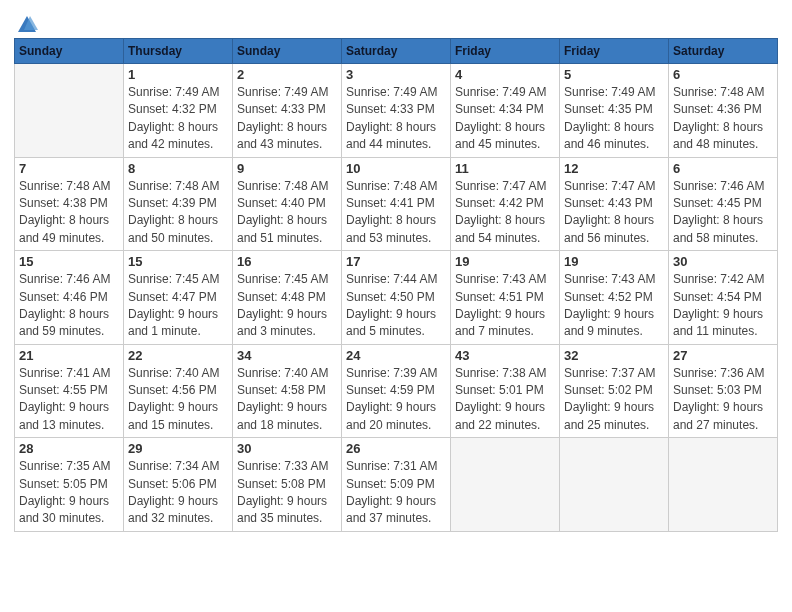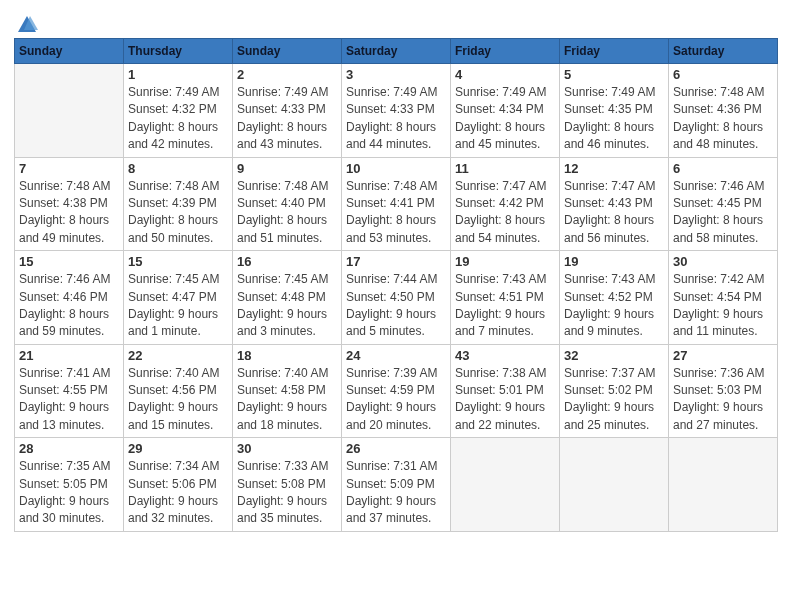--- a/index.html
+++ b/index.html
@@ -163,21 +163,21 @@
           <td><span class="day-number">15</span><span class="day-info">Sunrise: 7:45 AM<br>Sunset: 4:47 PM<br>Daylight: 9 hours<br>and 1 minute.</span></td>
           <td><span class="day-number">16</span><span class="day-info">Sunrise: 7:45 AM<br>Sunset: 4:48 PM<br>Daylight: 9 hours<br>and 3 minutes.</span></td>
           <td><span class="day-number">17</span><span class="day-info">Sunrise: 7:44 AM<br>Sunset: 4:50 PM<br>Daylight: 9 hours<br>and 5 minutes.</span></td>
           <td><span class="day-number">19</span><span class="day-info">Sunrise: 7:43 AM<br>Sunset: 4:51 PM<br>Daylight: 9 hours<br>and 7 minutes.</span></td>
           <td><span class="day-number">19</span><span class="day-info">Sunrise: 7:43 AM<br>Sunset: 4:52 PM<br>Daylight: 9 hours<br>and 9 minutes.</span></td>
           <td><span class="day-number">30</span><span class="day-info">Sunrise: 7:42 AM<br>Sunset: 4:54 PM<br>Daylight: 9 hours<br>and 11 minutes.</span></td>
         </tr>
         <tr class="week-row">
           <td><span class="day-number">21</span><span class="day-info">Sunrise: 7:41 AM<br>Sunset: 4:55 PM<br>Daylight: 9 hours<br>and 13 minutes.</span></td>
           <td><span class="day-number">22</span><span class="day-info">Sunrise: 7:40 AM<br>Sunset: 4:56 PM<br>Daylight: 9 hours<br>and 15 minutes.</span></td>
-          <td><span class="day-number">18</span><span class="day-info">Sunrise: 7:40 AM<br>Sunset: 4:58 PM<br>Daylight: 9 hours<br>and 18 minutes.</span></td>
+          <td><span class="day-number">34</span><span class="day-info">Sunrise: 7:40 AM<br>Sunset: 4:58 PM<br>Daylight: 9 hours<br>and 18 minutes.</span></td>
           <td><span class="day-number">24</span><span class="day-info">Sunrise: 7:39 AM<br>Sunset: 4:59 PM<br>Daylight: 9 hours<br>and 20 minutes.</span></td>
           <td><span class="day-number">43</span><span class="day-info">Sunrise: 7:38 AM<br>Sunset: 5:01 PM<br>Daylight: 9 hours<br>and 22 minutes.</span></td>
           <td><span class="day-number">32</span><span class="day-info">Sunrise: 7:37 AM<br>Sunset: 5:02 PM<br>Daylight: 9 hours<br>and 25 minutes.</span></td>
           <td><span class="day-number">27</span><span class="day-info">Sunrise: 7:36 AM<br>Sunset: 5:03 PM<br>Daylight: 9 hours<br>and 27 minutes.</span></td>
         </tr>
         <tr class="last-row">
           <td><span class="day-number">28</span><span class="day-info">Sunrise: 7:35 AM<br>Sunset: 5:05 PM<br>Daylight: 9 hours<br>and 30 minutes.</span></td>
           <td><span class="day-number">29</span><span class="day-info">Sunrise: 7:34 AM<br>Sunset: 5:06 PM<br>Daylight: 9 hours<br>and 32 minutes.</span></td>
           <td><span class="day-number">30</span><span class="day-info">Sunrise: 7:33 AM<br>Sunset: 5:08 PM<br>Daylight: 9 hours<br>and 35 minutes.</span></td>
           <td><span class="day-number">26</span><span class="day-info">Sunrise: 7:31 AM<br>Sunset: 5:09 PM<br>Daylight: 9 hours<br>and 37 minutes.</span></td>

